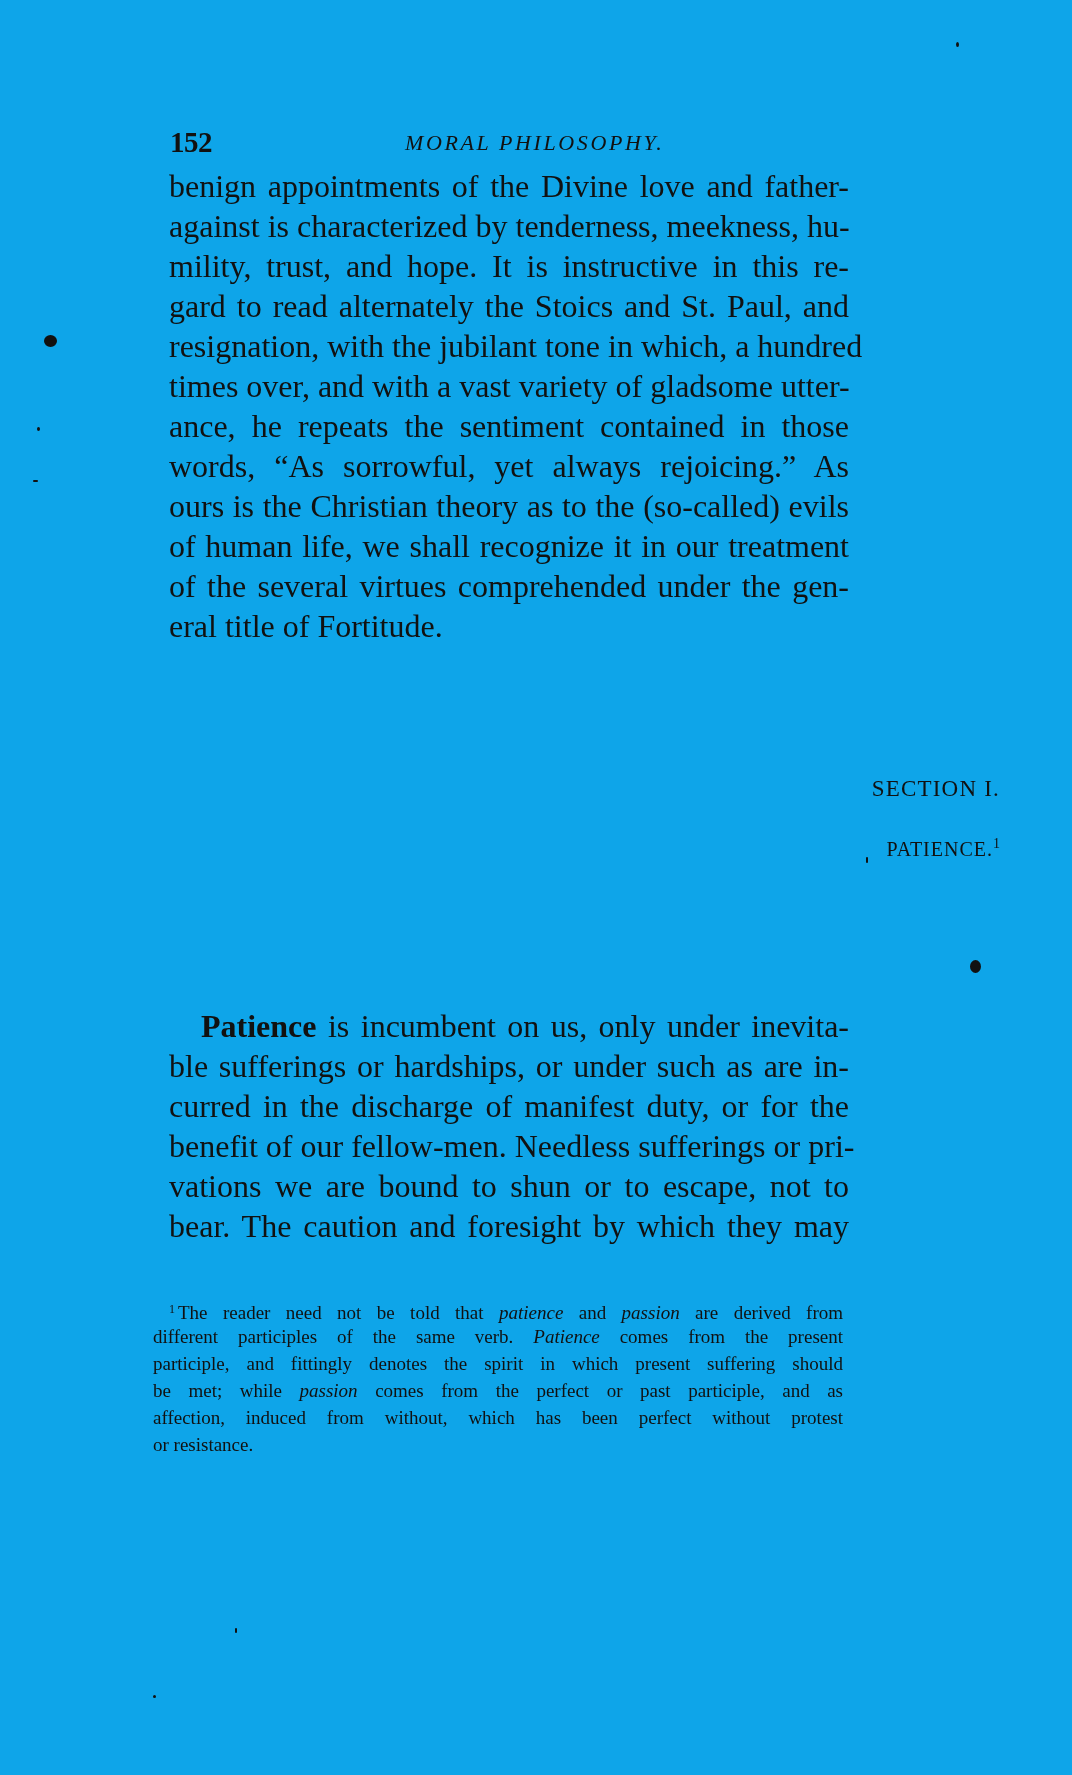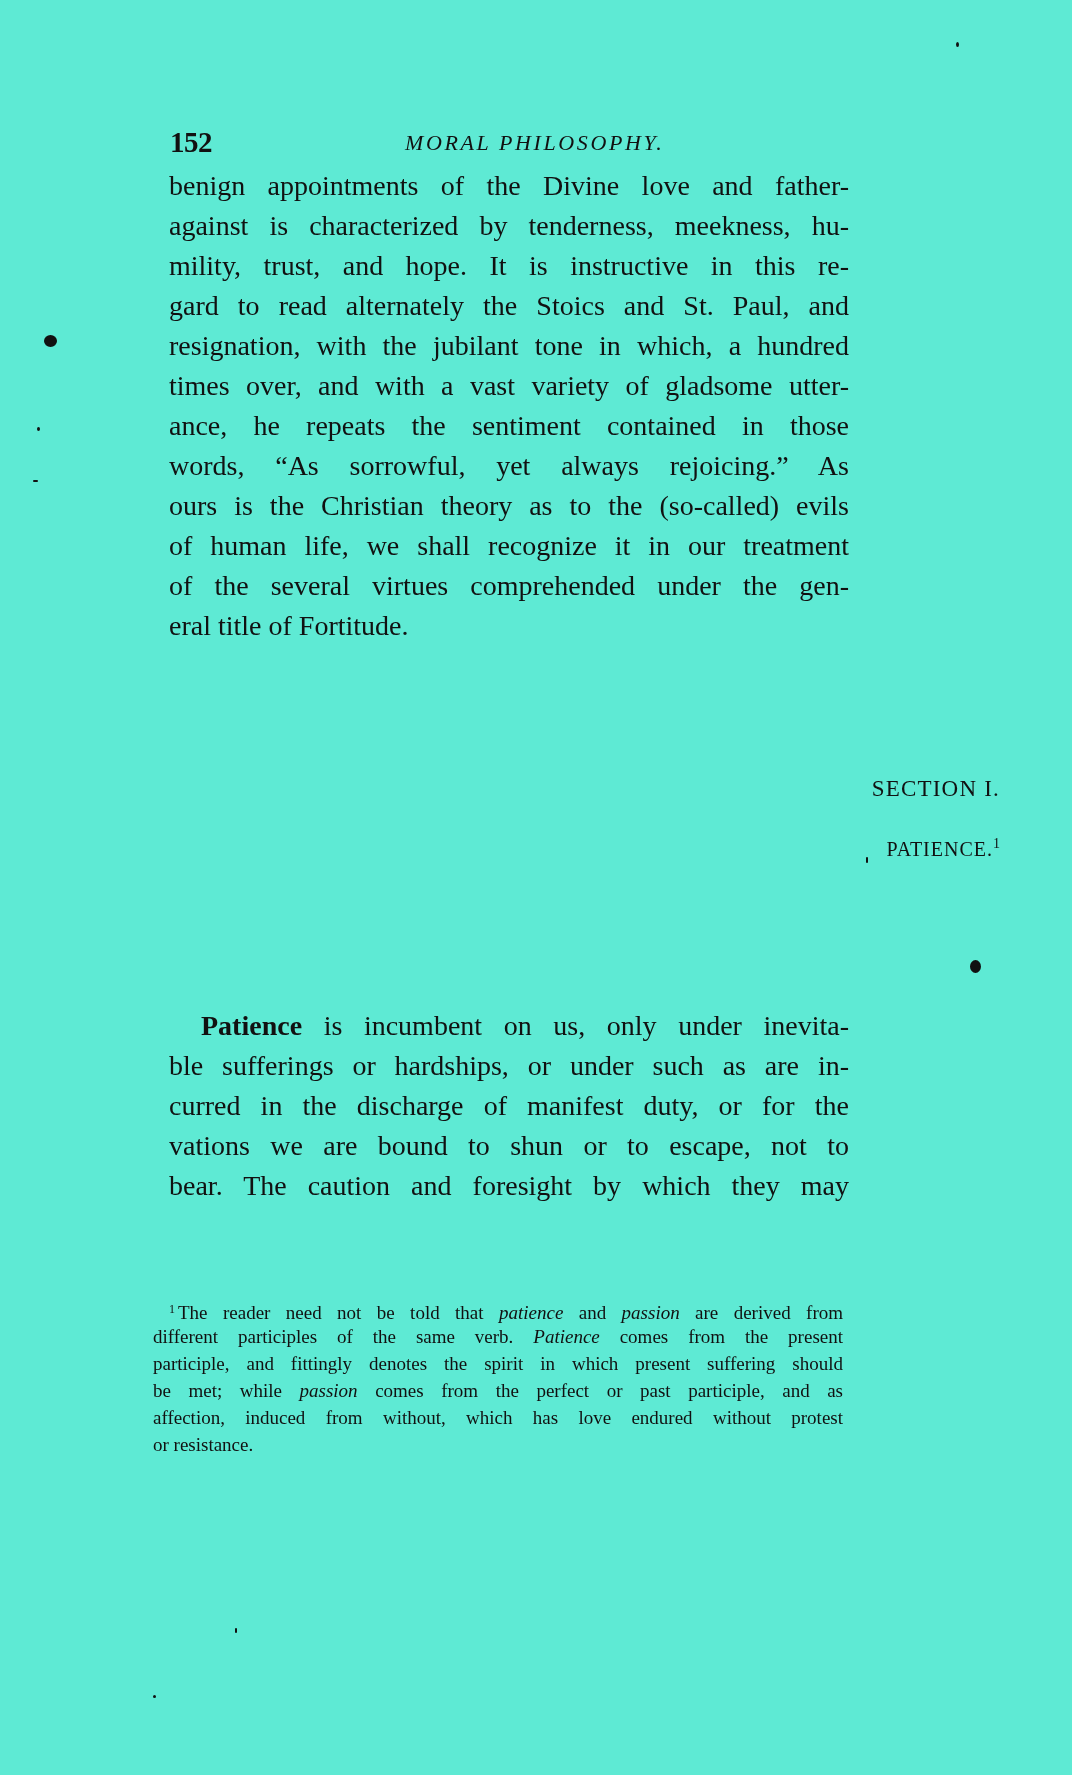--- a/index.html
+++ b/index.html
@@ -13,21 +13,21 @@
       position: relative;
       overflow: hidden;
       font-family: "Liberation Serif", "DejaVu Serif", serif;
       color: #111111;
     }
     .page {
       position: absolute;
       left: 0; top: 0;
       width: 1072px;
       height: 1775px;
-      background: #5eead4;
+      background: #0ea5e9;
     }
     .running-head {
       position: absolute;
       left: 170px;
       top: 126px;
       width: 680px;
       height: 40px;
     }
     .page-number {
       position: absolute;
@@ -45,21 +45,21 @@
       font-style: italic;
       letter-spacing: 2.6px;
     }
     .text-block {
       position: absolute;
       left: 169px;
       width: 680px;
     }
     .body-line {
       height: 40px;
-      font-size: 28px;
+      font-size: 32px;
       line-height: 40px;
       white-space: nowrap;
       text-align: justify;
       text-align-last: justify;
     }
     .body-line.last {
       text-align-last: left;
     }
     .body-line.indent {
       padding-left: 32px;
@@ -129,30 +129,31 @@
 
   <div class="section-heading section-number">SECTION I.</div>
   <div class="section-heading section-title">
     <span>PATIENCE.</span><sup>1</sup>
   </div>
 
   <div class="text-block para-patience">
     <div class="body-line indent"><span class="lead-word">Patience</span><span> is incumbent on us, only under inevita-</span></div>
     <div class="body-line">ble sufferings or hardships, or under such as are in-</div>
     <div class="body-line">curred in the discharge of manifest duty, or for the</div>
+    <div class="body-line">benefit of our fellow-men.  Needless sufferings or pri-</div>
     <div class="body-line">vations we are bound to shun or to escape, not to</div>
     <div class="body-line">bear.  The caution and foresight by which they may</div>
   </div>
 
   <div class="footnote-block">
     <div class="footnote-line indent"><span class="footnote-marker">1</span><span>The reader need not be told that </span><em>patience</em><span> and </span><em>passion</em><span> are derived from</span></div>
     <div class="footnote-line"><span>different participles of the same verb.  </span><em>Patience</em><span> comes from the present</span></div>
     <div class="footnote-line">participle, and fittingly denotes the spirit in which present suffering should</div>
     <div class="footnote-line"><span>be met; while </span><em>passion</em><span> comes from the perfect or past participle, and as</span></div>
-    <div class="footnote-line">affection, induced from without, which has love endured without protest</div>
+    <div class="footnote-line">affection, induced from without, which has been perfect without protest</div>
     <div class="footnote-line last">or resistance.</div>
   </div>
 
   <div class="speck" style="left:44px;top:335px;width:13px;height:12px;"></div>
   <div class="speck" style="left:970px;top:960px;width:11px;height:13px;"></div>
   <div class="speck" style="left:956px;top:42px;width:3px;height:5px;"></div>
   <div class="speck" style="left:37px;top:427px;width:3px;height:4px;"></div>
   <div class="speck" style="left:33px;top:480px;width:5px;height:2px;border-radius:1px;"></div>
   <div class="speck" style="left:866px;top:857px;width:2px;height:6px;border-radius:1px;"></div>
   <div class="speck" style="left:153px;top:1695px;width:3px;height:3px;"></div>

